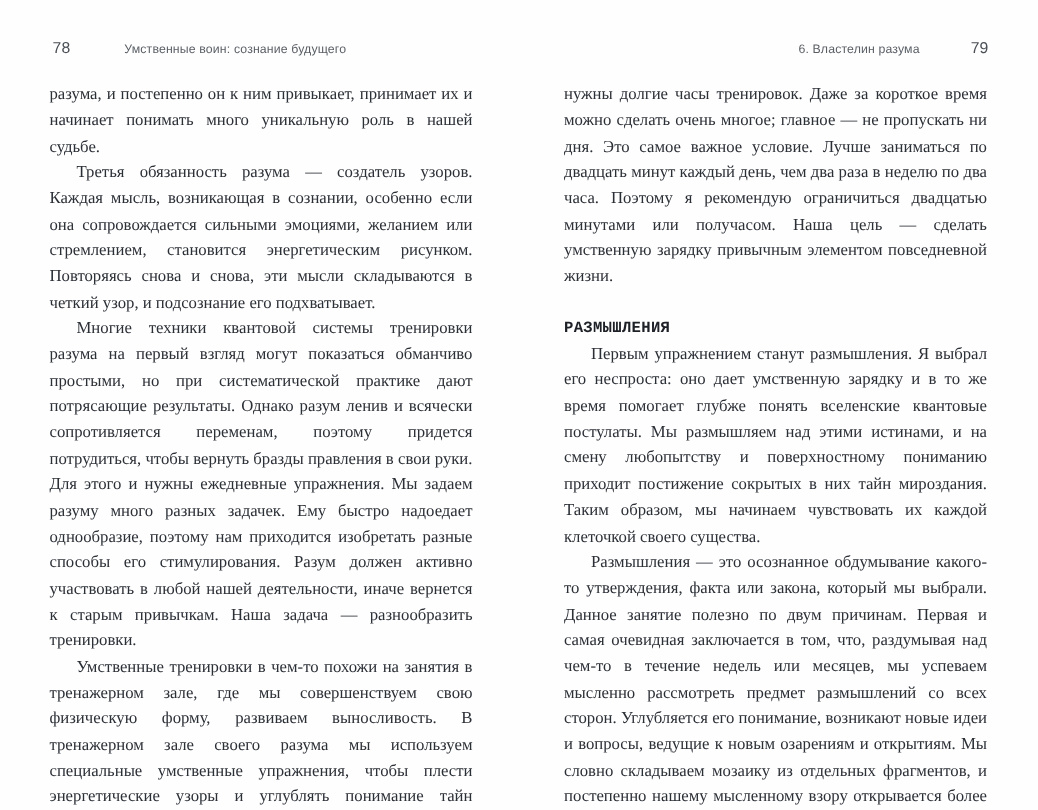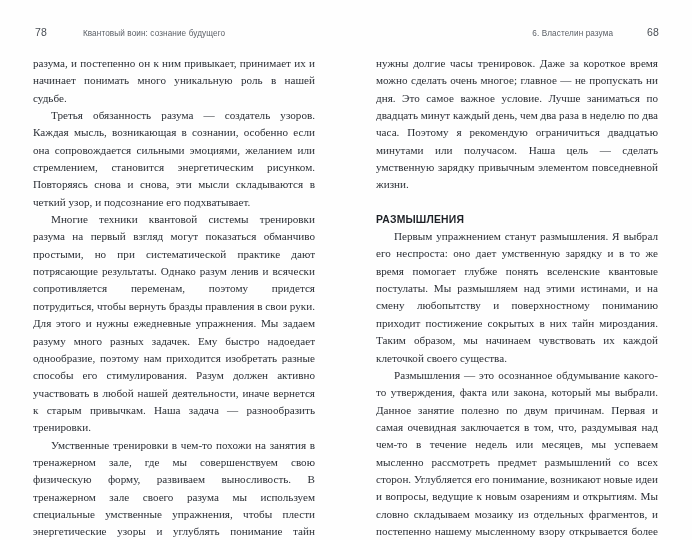--- a/index.html
+++ b/index.html
@@ -77,21 +77,21 @@
   .left .textblock  { left: 33px; }
   .right .textblock { left: 30px; }
 
   .textblock p {
     margin: 0;
     text-indent: 18px;
   }
   .textblock p.cont { text-indent: 0; }
 
   h2.section {
-    font-family: Liberation Sans, sans-serif;
+    font-family: Liberation Mono, monospace;
     font-weight: bold;
     font-size: 10.4px;
     line-height: 17.35px;
     color: #1d2026;
     margin: 17px 0 0 0;
     letter-spacing: 0.2px;
     text-align: left;
   }
 
   
@@ -99,38 +99,38 @@
 </style>
 </head>
 <body>
 
 <div id="spread">
 
   <div class="page left">
 
     <div class="runhead">
       <span class="folio">78</span>
-      <span class="runtitle">Квантовый воин: сознание будущего</span>
+      <span class="runtitle">Умственные воин: сознание будущего</span>
     </div>
 
     <div class="textblock">
       <p class="cont">разума, и постепенно он к ним привыкает, принимает их и начинает понимать много уникальную роль в нашей судьбе.</p>
       <p>Третья обязанность разума — создатель узоров. Каждая мысль, возникающая в сознании, особенно если она сопровождается сильными эмоциями, желанием или стремлением, становится энергетическим рисунком. Повторяясь снова и снова, эти мысли складываются в четкий узор, и подсознание его подхватывает.</p>
       <p>Многие техники квантовой системы тренировки разума на первый взгляд могут показаться обманчиво простыми, но при систематической практике дают потрясающие результаты. Однако разум ленив и всячески сопротивляется переменам, поэтому придется потрудиться, чтобы вернуть бразды правления в свои руки. Для этого и нужны ежедневные упражнения. Мы задаем разуму много разных задачек. Ему быстро надоедает однообразие, поэтому нам приходится изобретать разные способы его стимулирования. Разум должен активно участвовать в любой нашей деятельности, иначе вернется к старым привычкам. Наша задача — разнообразить тренировки.</p>
       <p>Умственные тренировки в чем-то похожи на занятия в тренажерном зале, где мы совершенствуем свою физическую форму, развиваем выносливость. В тренажерном зале своего разума мы используем специальные умственные упражнения, чтобы плести энергетические узоры и углублять понимание тайн мироздания. Эти тренировки укрепляют дух и дисциплинируют разум. Обещая себе регулярно практиковаться и выполняя это обещание, мы закаляем свою волю. Словосочетание «сила воли» сложилось не случайно; в использовании воли — наша сила, и благодаря систематическим умственным тренировкам она увеличивается. Сильная воля даст нам возможность осуществлять самые достойные намерения.</p>
 
     </div>
 
   </div>
 
   <div class="page right">
 
     <div class="runhead">
       <span class="runtitle">6. Властелин разума</span>
-      <span class="folio">68</span>
+      <span class="folio">79</span>
     </div>
 
     <div class="textblock">
       <p class="cont">нужны долгие часы тренировок. Даже за короткое время можно сделать очень многое; главное — не пропускать ни дня. Это самое важное условие. Лучше заниматься по двадцать минут каждый день, чем два раза в неделю по два часа. Поэтому я рекомендую ограничиться двадцатью минутами или получасом. Наша цель — сделать умственную зарядку привычным элементом повседневной жизни.</p>
 
       <h2 class="section">РАЗМЫШЛЕНИЯ</h2>
 
       <p>Первым упражнением станут размышления. Я выбрал его неспроста: оно дает умственную зарядку и в то же время помогает глубже понять вселенские квантовые постулаты. Мы размышляем над этими истинами, и на смену любопытству и поверхностному пониманию приходит постижение сокрытых в них тайн мироздания. Таким образом, мы начинаем чувствовать их каждой клеточкой своего существа.</p>
       <p>Размышления — это осознанное обдумывание какого-то утверждения, факта или закона, который мы выбрали. Данное занятие полезно по двум причинам. Первая и самая очевидная заключается в том, что, раздумывая над чем-то в течение недель или месяцев, мы успеваем мысленно рассмотреть предмет размышлений со всех сторон. Углубляется его понимание, возникают новые идеи и вопросы, ведущие к новым озарениям и открытиям. Мы словно складываем мозаику из отдельных фрагментов, и постепенно нашему мысленному взору открывается более четкая и сложная картина. Это очень важно, поскольку, когда мы постигаем истинный смысл законов квантовой реальности, внутри нас накапливается какая-то сила, позволяющая нам эффективнее работать с возможностями разума.</p>
 

